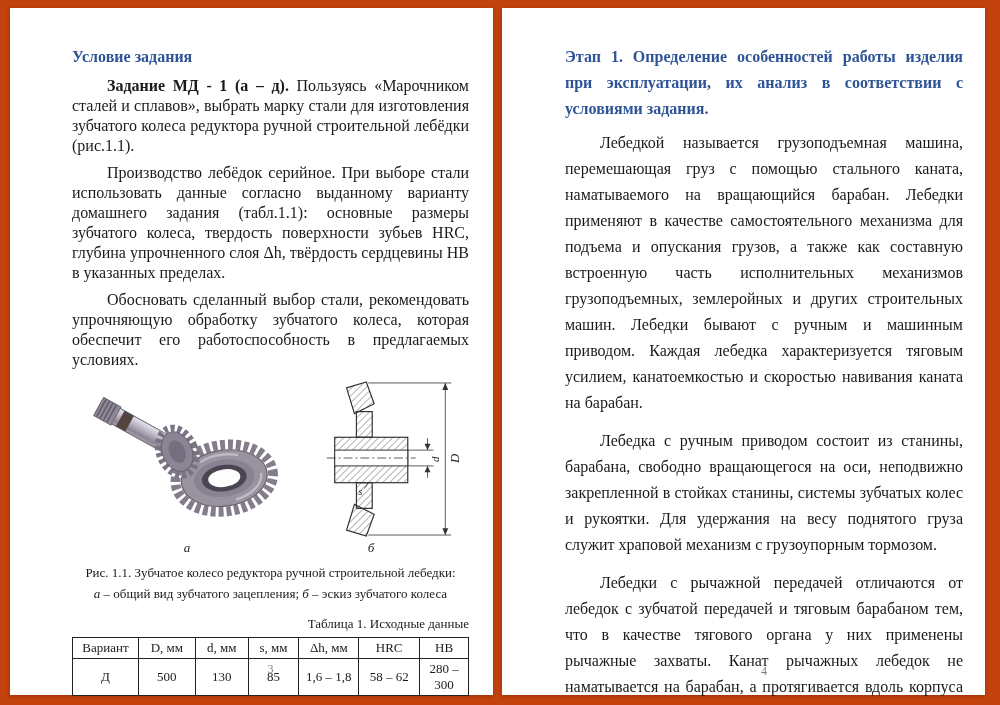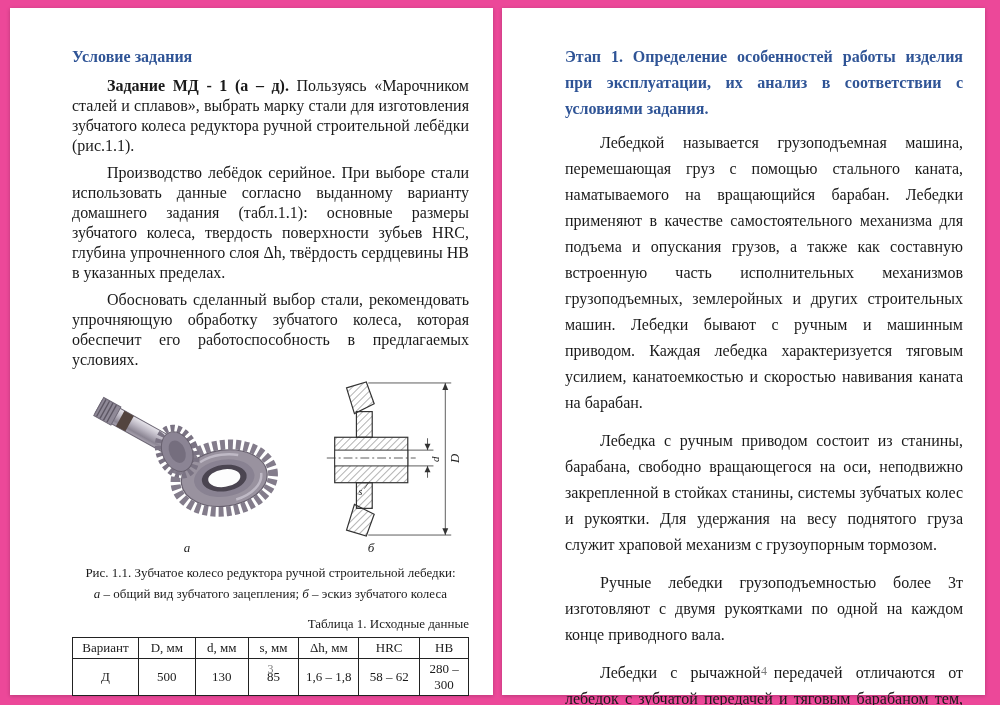--- a/index.html
+++ b/index.html
@@ -1,18 +1,18 @@
 <!DOCTYPE html>
 <html><head>
 <meta charset="utf-8">
 <style>
   * { margin:0; padding:0; box-sizing:border-box; }
   html,body { width:1000px; height:705px; overflow:hidden; }
   body { background:#e6e6e6; font-family:"Liberation Serif", serif; color:#1a1a1a; }
-  .stage { position:relative; width:1000px; height:705px; background:#ec4899;padding-left:44px; }
+  .stage { position:relative; width:1000px; height:705px; background:#c2410c;padding-left:44px; }
   .page {
     position:absolute; top:8px; width:483px; height:687px; background:#ffffff;
     box-shadow:0 1px 4px rgba(0,0,0,0.22);
   }
   .page.left  { left:10px;  padding:36px 24px 0 62px; }
   .page.right { left:502px; padding:36px 22px 0 63px; }
   h1.doc-heading {
     font-size:16px; font-weight:bold; color:#2F5496;
     line-height:26px; margin-bottom:6px;
   }
@@ -184,18 +184,17 @@
     </tbody>
       </table>
 
     <div class="page-footer">3</div>
   </div>
 
   <div class="page right">
     <h1 class="doc-heading">Этап 1. Определение особенностей работы изделия при эксплуатации, их анализ в соответствии с условиями задания.</h1>
     <p class="body-para">Лебедкой называется грузоподъемная машина, перемешающая груз с помощью стального каната, наматываемого на вращающийся барабан. Лебедки применяют в качестве самостоятельного механизма для подъема и опускания грузов, а также как составную встроенную часть исполнительных механизмов грузоподъемных, землеройных и других строительных машин. Лебедки бывают с ручным и машинным приводом. Каждая лебедка характеризуется тяговым усилием, канатоемкостью и скоростью навивания каната на барабан.</p>
     <p class="body-para">Лебедка с ручным приводом состоит из станины, барабана, свободно вращающегося на оси, неподвижно закрепленной в стойках станины, системы зубчатых колес и рукоятки. Для удержания на весу поднятого груза служит храповой механизм с грузоупорным тормозом.</p>
-    <p class="body-para">Ручные лебедки грузоподъемностью более 3т изготовляют с двумя рукоятками по одной на каждом конце приводного вала.</p>
     <p class="body-para">Лебедки с рычажной передачей отличаются от лебедок с зубчатой передачей и тяговым барабаном тем, что в качестве тягового органа у них применены рычажные захваты. Канат рычажных лебедок не наматывается на барабан, а протягивается вдоль корпуса лебедки между двумя попеременно действующими захватами с зажимами. Рычажная лебедка состоит из корпуса, рычага подъема и спуска, захватов, зажимных колодок, шатунов и тягового каната. Лебедку к опоре подвешивают с помощью крюка. При неподвижном положении рычага подъема оба захвата держат канат защемленным за счет воздействия на них пружин.</p>
     <div class="page-footer">4</div>
   </div>
 
 </div>
 
 </body></html>

